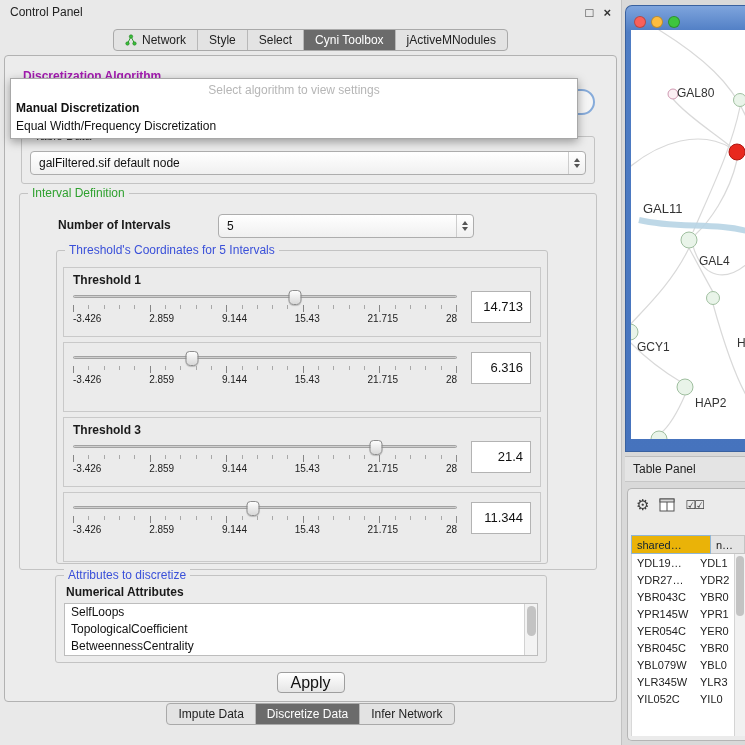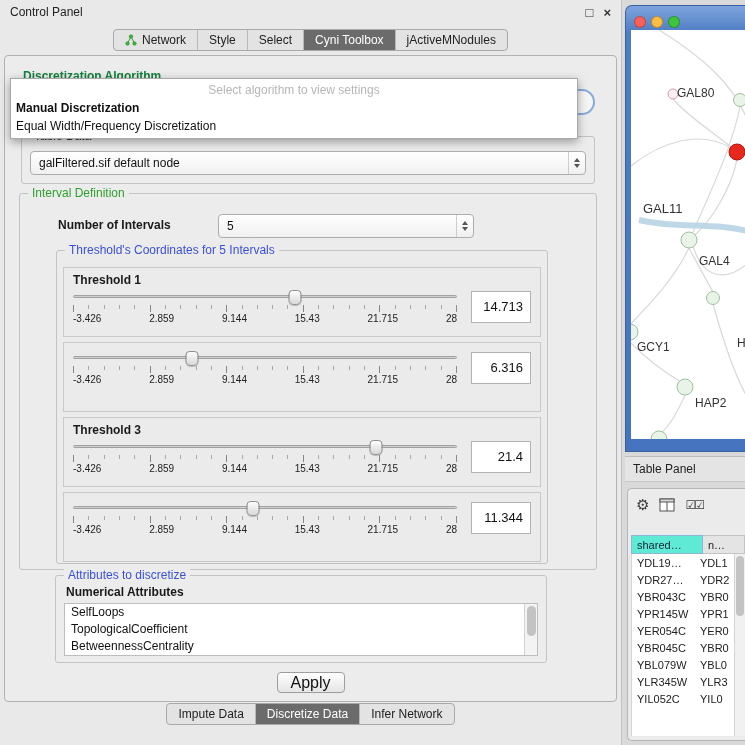--- a/index.html
+++ b/index.html
@@ -13,21 +13,21 @@
   .win-btns{margin-left:auto;display:flex;gap:10px;align-items:center;color:#333;}
   .win-btn{font-size:13px;font-weight:bold;line-height:1;}
   .top-tabs{position:absolute;top:29px;left:0;right:0;display:flex;justify-content:center;z-index:5;}
   .tabbar{display:flex;background:#e3e3e3;border:1px solid #a9a9a9;border-radius:4px;overflow:hidden;}
   .tab{display:flex;align-items:center;gap:5px;padding:3px 11px;font-size:12px;color:#222;border-left:1px solid #b8b8b8;white-space:nowrap;}
   .tab:first-child{border-left:none;}
   .tab.selected{background:#6b6b6b;color:#fff;}
   .panel-body{position:absolute;top:55px;left:4px;width:613px;height:647px;background:#ececec;border:1px solid #b2b2b2;border-radius:4px;}
 
   
-  .hidden-algo-label{position:absolute;left:18px;top:13px;font-size:12px;font-weight:bold;color:#15803d;z-index:1;}
+  .hidden-algo-label{position:absolute;left:18px;top:13px;font-size:12px;font-weight:bold;color:#a21caf;z-index:1;}
   .algo-combo-frag{position:absolute;left:16px;top:33px;width:574px;height:26px;border:2px solid #86abda;border-radius:13px;background:#f5f5f5;z-index:1;}
 
   
   .algo-popup{position:absolute;left:10px;top:78px;width:568px;background:#fff;border:1px solid #a8a8a8;box-shadow:0 3px 9px rgba(0,0,0,.35);z-index:40;padding-bottom:3px;}
   .popup-placeholder{text-align:center;color:#b6b6b6;font-size:12px;padding:4px 0 2px;}
   .popup-item{font-size:12px;padding:2px 5px;color:#111;}
   .popup-item.bold{font-weight:bold;}
 
   
   .group{position:absolute;border:1px solid #c3c3c3;border-radius:3px;}
@@ -77,21 +77,21 @@
   .net-label{position:absolute;font-size:12px;color:#333;white-space:nowrap;}
   .net-label.big{font-size:13px;}
 
   
   .tp-bar{position:absolute;left:625px;top:456px;width:120px;height:26px;background:#e4e4e4;border-top:1px solid #bdbdbd;border-bottom:1px solid #c7c7c7;display:flex;align-items:center;padding-left:8px;font-size:12px;color:#222;}
   .table-window{position:absolute;left:627px;top:488px;width:118px;height:253px;background:#ebebeb;border:1px solid #b5b5b5;border-right:none;border-radius:5px 0 0 5px;}
   .tw-toolbar{position:absolute;top:3px;left:8px;right:0;height:25px;display:flex;align-items:center;gap:10px;color:#3d3d3d;}
   .tw-gear{font-size:15px;line-height:1;}
   .tw-checks{font-size:12px;letter-spacing:-2px;}
   .tw-header{position:absolute;top:46px;left:3px;right:0;height:19px;display:flex;font-size:11px;}
-  .tw-h1{width:72px;background:#5eead4;border:1px solid #8fb5d5;display:flex;align-items:center;padding-left:5px;color:#123;}
+  .tw-h1{width:80px;background:#eab308;border:1px solid #8fb5d5;display:flex;align-items:center;padding-left:5px;color:#123;}
   .tw-h2{flex:1;background:#e4e4e4;border:1px solid #c4c4c4;border-left:none;display:flex;align-items:center;padding-left:5px;}
   .tw-rows{position:absolute;top:65px;left:3px;right:11px;bottom:4px;background:#fff;overflow:hidden;font-size:11px;border-left:1px solid #d8d8d8;}
   .tw-row{display:flex;height:17px;align-items:center;color:#222;}
   .tw-c1{width:63px;padding-left:5px;overflow:hidden;white-space:nowrap;}
   .tw-c2{flex:1;padding-left:5px;overflow:hidden;white-space:nowrap;}
   .tw-scroll{position:absolute;top:65px;right:0;bottom:4px;width:11px;background:#f1f1f1;border-left:1px solid #d4d4d4;}
   .tw-thumb{position:absolute;left:1px;top:2px;width:8px;height:60px;background:#c3c3c3;border-radius:4px;}
 </style>
 </head>
 <body>

